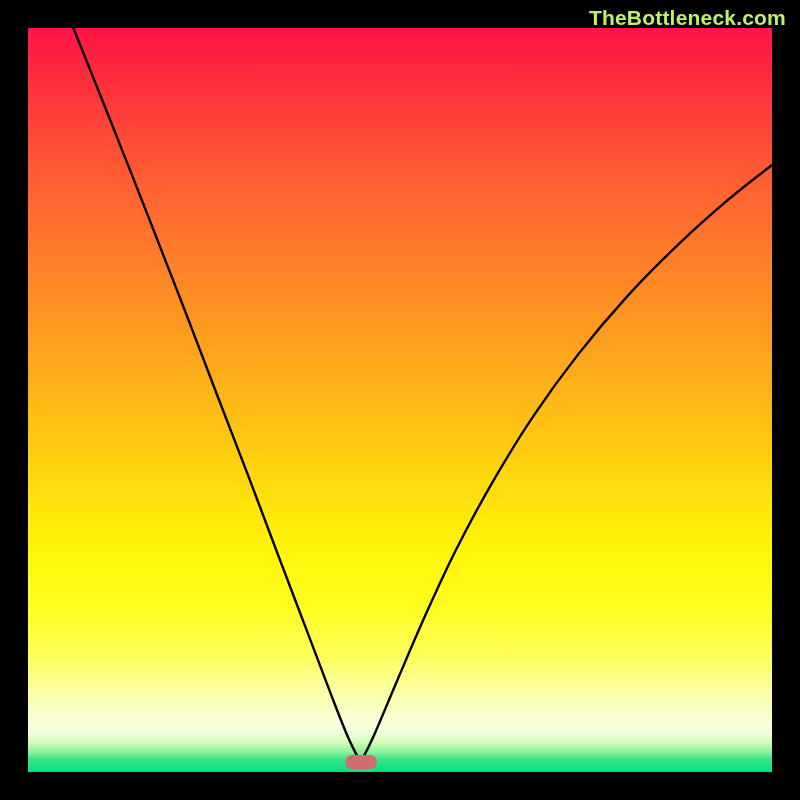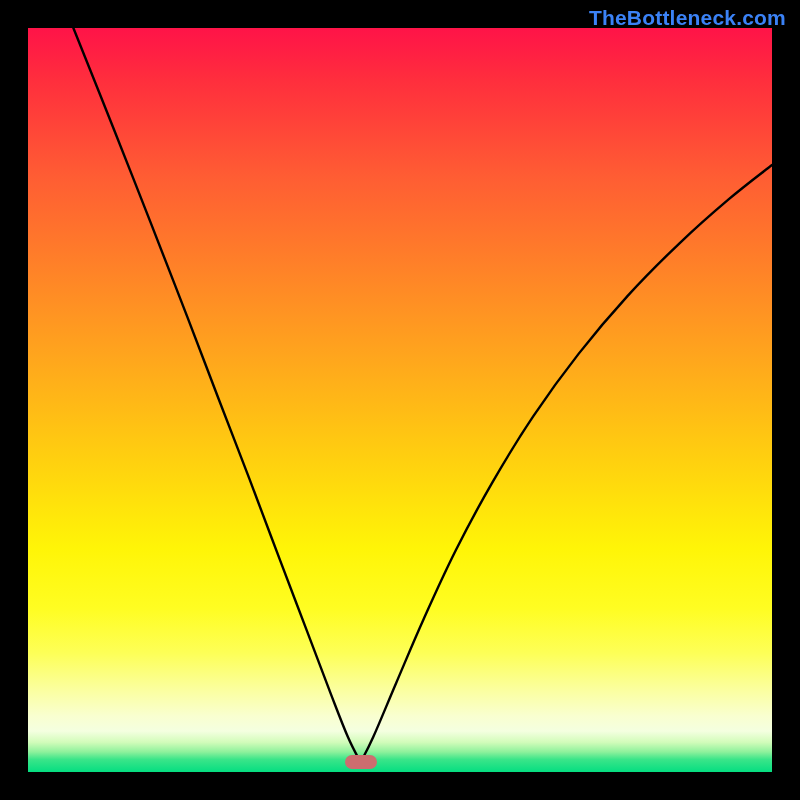--- a/index.html
+++ b/index.html
@@ -51,21 +51,21 @@
   .marker {
     position: absolute;
     width: 32px;
     height: 14px;
     background: #cd6d6f;
     border-radius: 7px;
     transform: translate(-50%, -50%);
   }
   .watermark {
     position: absolute;
-    color: #3b82f6;
+    color: #bef264;
     font-family: Arial, Helvetica, sans-serif;
     font-weight: 600;
     letter-spacing: 0.2px;
   }
 </style>
 </head>
 <body>
 
 <div class="outer">
 

